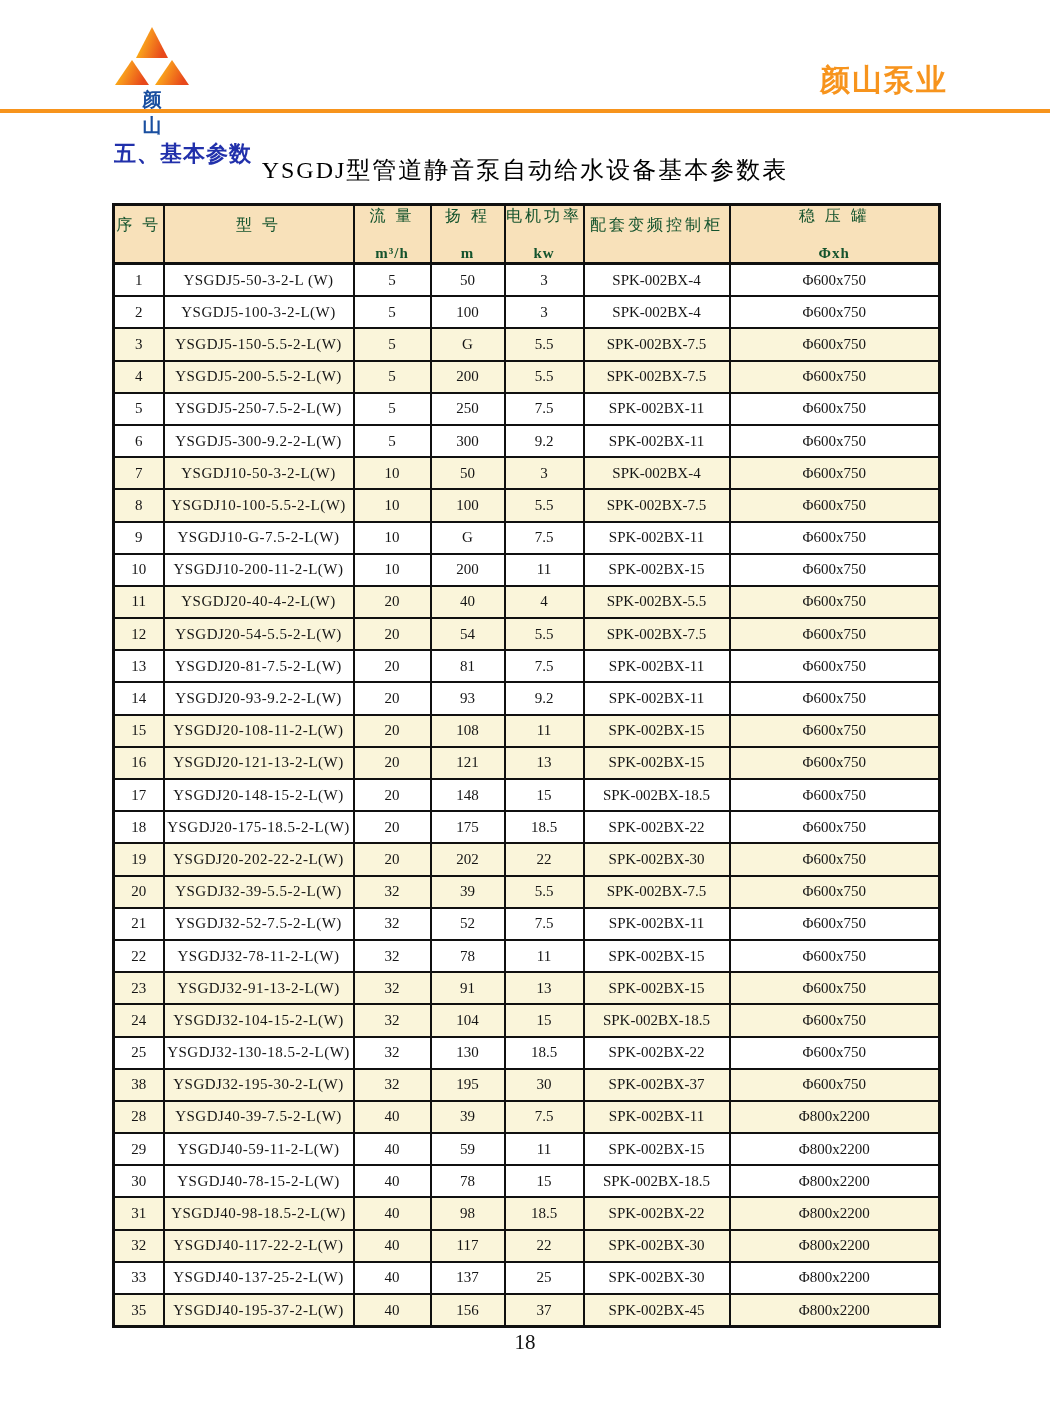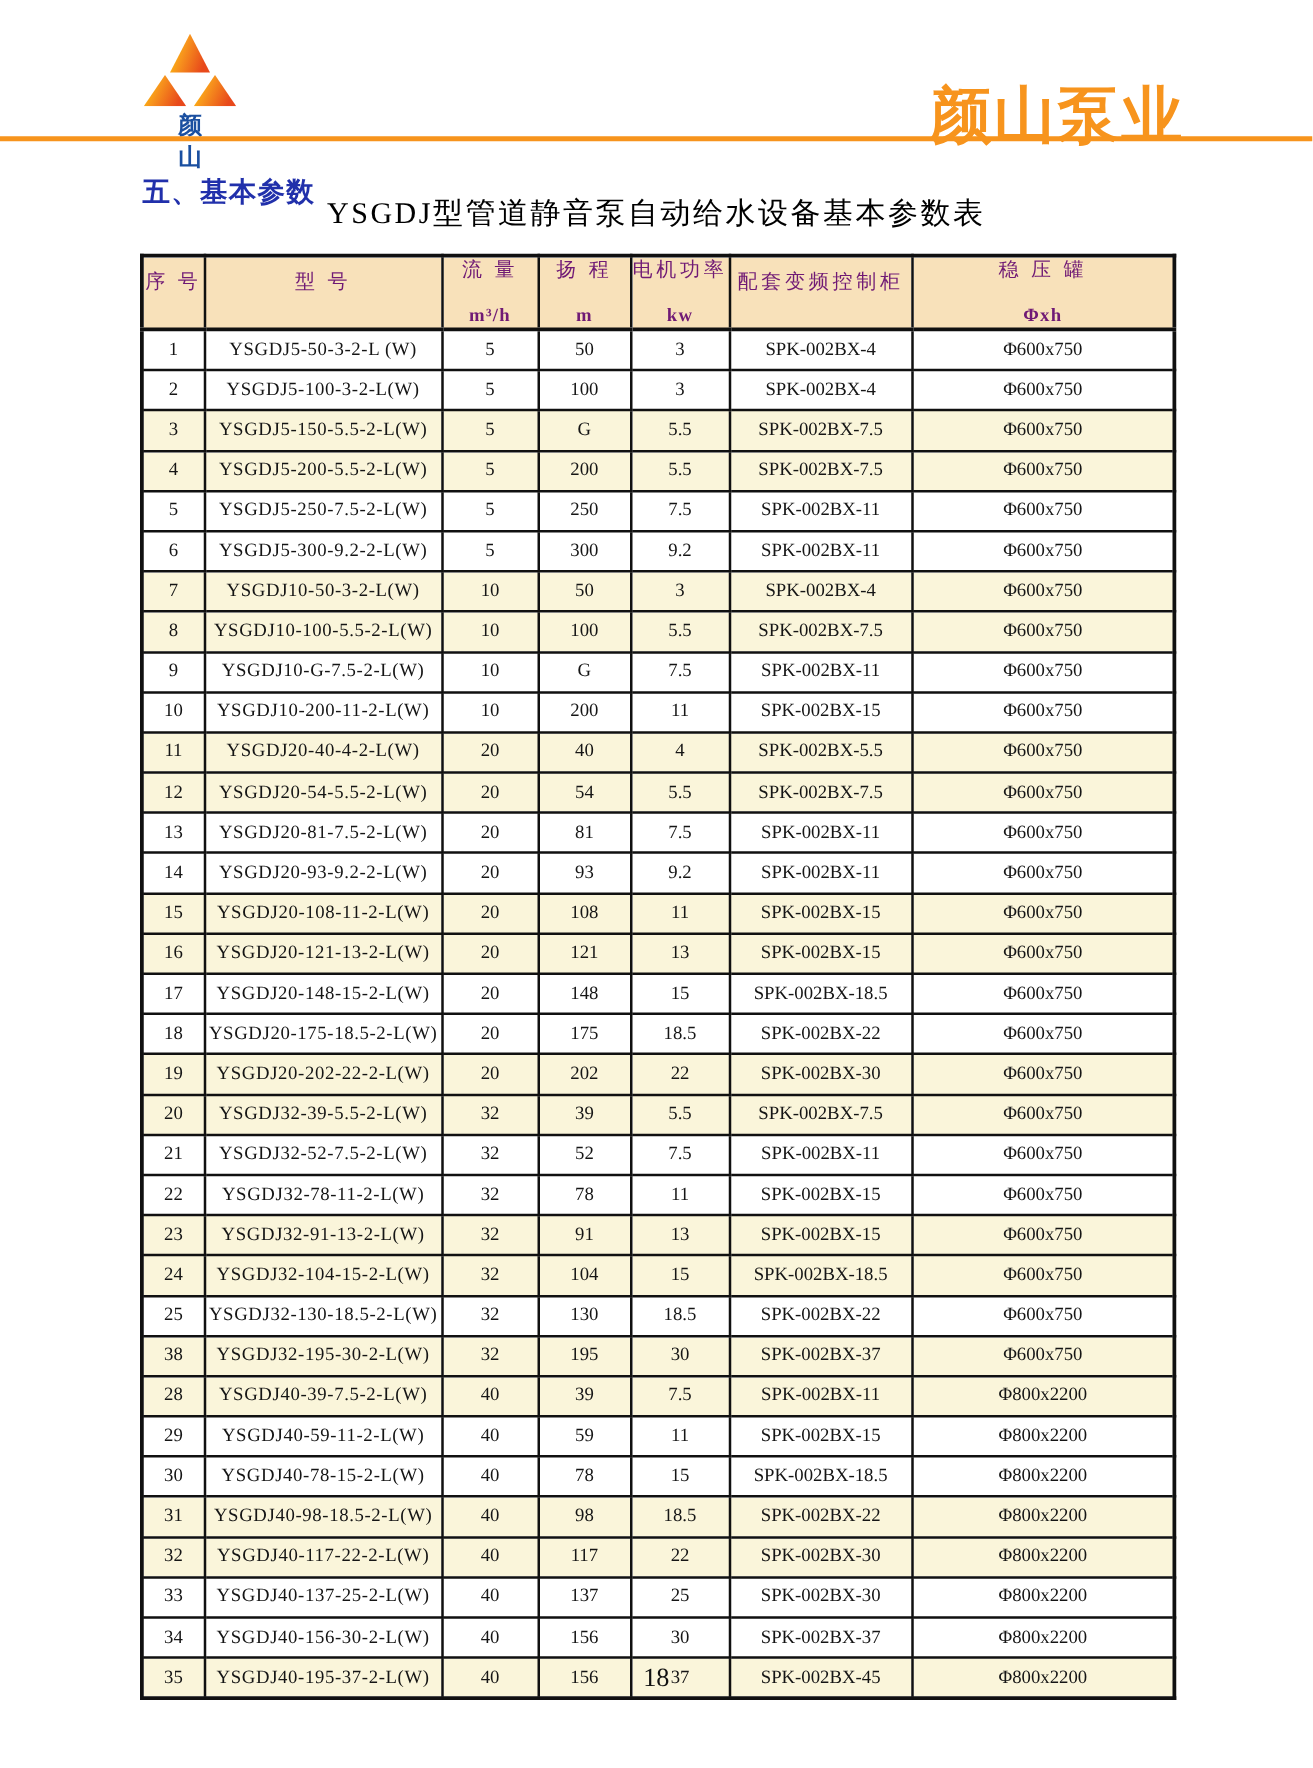--- a/index.html
+++ b/index.html
@@ -13,21 +13,21 @@
   .accent-line {position:absolute; left:0; top:109px; width:1050px; height:4px; background:#F7941D;}
   .logo {position:absolute; left:104px; top:27px; width:96px; text-align:center;}
   .logo svg {display:block; margin:0 auto;}
   .logo-text {
     margin-top:2px; color:#1a4fa0; font-weight:bold; font-size:19px;
     letter-spacing:14px; padding-left:14px;
     font-family:"Liberation Sans","DejaVu Sans",sans-serif;
   }
   .brand {
     position:absolute; right:102px; top:60px;
-    color:#F7941D; font-weight:bold; font-size:49px; letter-spacing:2px;
+    color:#F7941D; font-weight:bold; font-size:30px; letter-spacing:2px;
     font-family:"Liberation Sans","DejaVu Sans",sans-serif;
   }
   
   .section-heading {
     position:absolute; left:114px; top:139px;
     font-size:22px; font-weight:bold; color:#2130ab;
     font-family:Liberation Mono, monospace;
     letter-spacing:1px;
   }
   .table-title {
@@ -38,21 +38,21 @@
   table.param-table {
     position:absolute; left:112px; top:203px; width:826px;
     border-collapse:collapse; table-layout:fixed;
     border:3px solid #101010;
   }
   .param-table th, .param-table td {
     border:2px solid #101010; text-align:center; vertical-align:middle;
     padding:0; overflow:hidden; white-space:nowrap;
   }
   .param-table thead th {
-    background:#F8E1BA; height:55px; color:#701a75;
+    background:#F8E1BA; height:55px; color:#14532d;
     border-bottom:3px solid #101010; font-weight:normal;
   }
   .param-table thead th .l1 {display:block; font-size:16px; letter-spacing:3px;}
   .param-table thead th .l2 {display:block; font-size:15px; font-weight:bold; margin-top:18px; letter-spacing:1px;}
   .param-table tbody td {height:30.2px; font-size:15px; color:#151515;}
   .param-table tbody tr.shaded td {background:#FAF5DA;}
   .param-table tbody td.c1 {letter-spacing:0.5px;}
   
   .page-number {
     position:absolute; left:0; top:1330px; width:1050px;
@@ -409,29 +409,20 @@
       </tr>
       <tr>
         <td class="c0">33</td>
         <td class="c1">YSGDJ40-137-25-2-L(W)</td>
         <td class="c2">40</td>
         <td class="c3">137</td>
         <td class="c4">25</td>
         <td class="c5">SPK-002BX-30</td>
         <td class="c6">Φ800x2200</td>
       </tr>
-      <tr>
-        <td class="c0">34</td>
-        <td class="c1">YSGDJ40-156-30-2-L(W)</td>
-        <td class="c2">40</td>
-        <td class="c3">156</td>
-        <td class="c4">30</td>
-        <td class="c5">SPK-002BX-37</td>
-        <td class="c6">Φ800x2200</td>
-      </tr>
       <tr class="shaded">
         <td class="c0">35</td>
         <td class="c1">YSGDJ40-195-37-2-L(W)</td>
         <td class="c2">40</td>
         <td class="c3">156</td>
         <td class="c4">37</td>
         <td class="c5">SPK-002BX-45</td>
         <td class="c6">Φ800x2200</td>
       </tr>
     </tbody>

